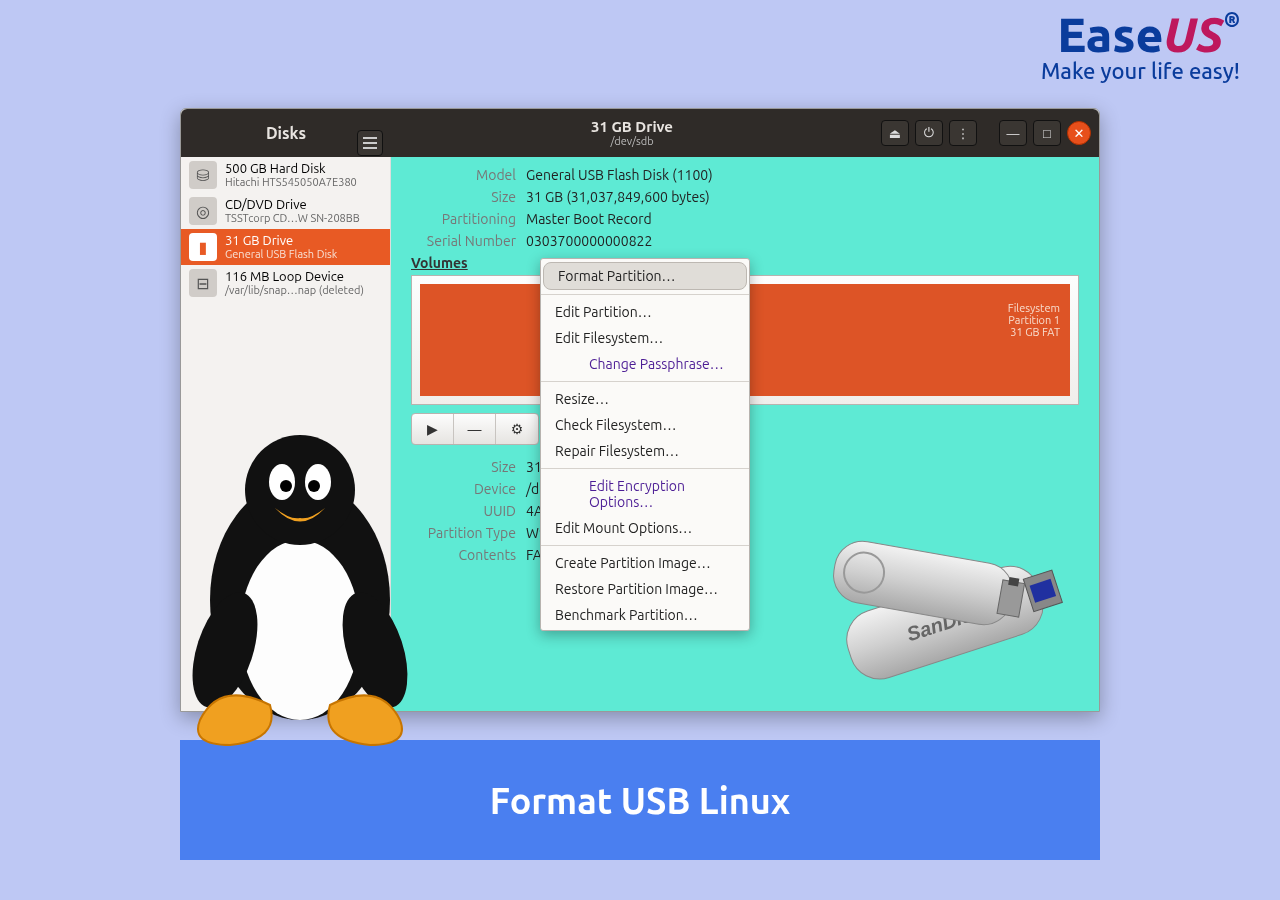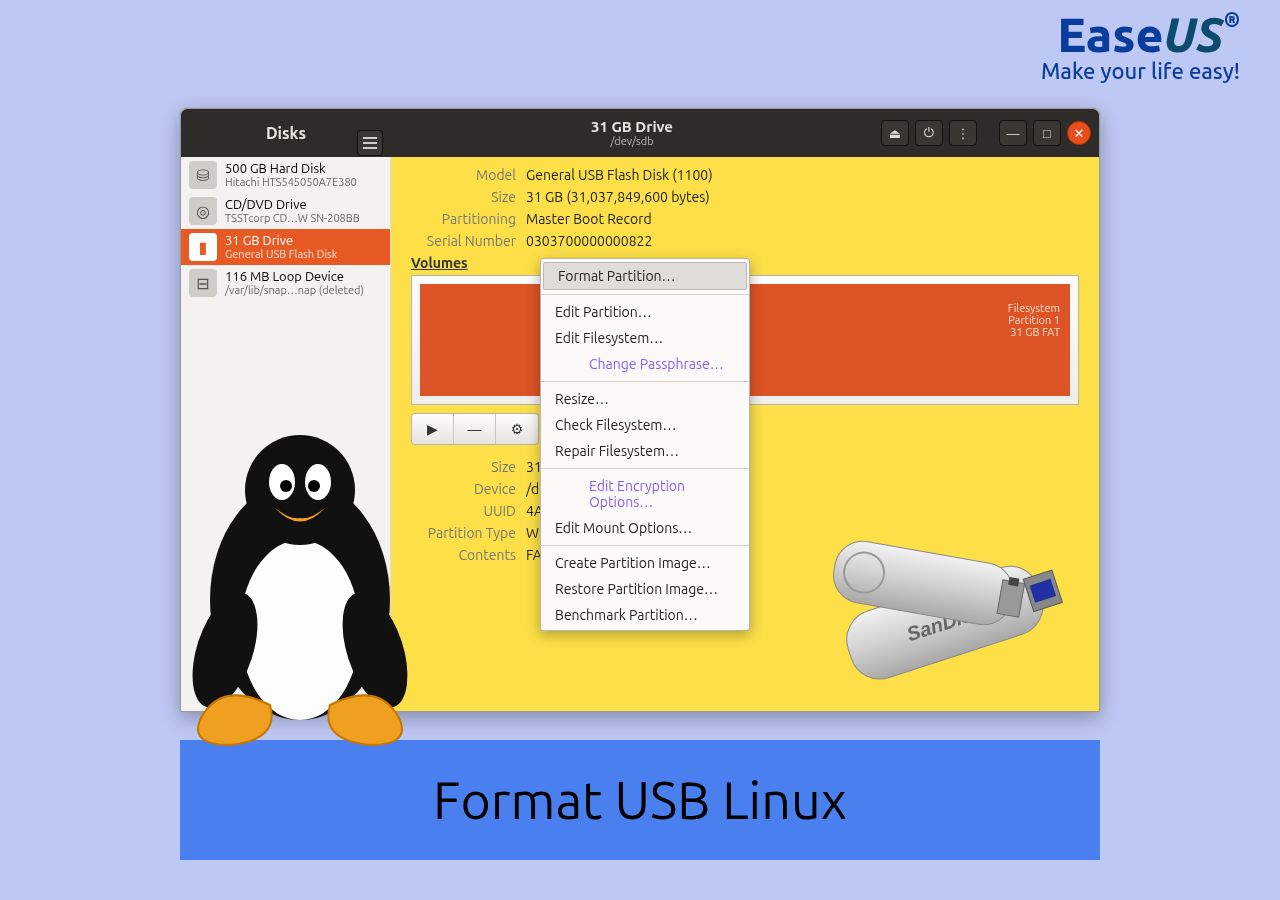--- a/index.html
+++ b/index.html
@@ -10,30 +10,30 @@
     position: relative;
     overflow: hidden;
   }
   
   .logo-wrap {
     position: absolute; top: 10px; right: 40px;
     text-align: right; color: #0a3c9c;
   }
   .logo-top { font-size: 48px; font-weight: 800; line-height: 1; }
   .logo-top .ease { color: #0a3c9c; }
-  .logo-top .us { color: #0c4a6e; font-style: italic; }
+  .logo-top .us { color: #be185d; font-style: italic; }
   .logo-top .rmark { color:#0a3c9c; font-size:20px; vertical-align: top; }
   .logo-sub { font-size: 22px; font-weight: 500; color: #0a3c9c; }
   
   .banner {
     position:absolute; left:180px; top:740px;
     width:920px; height:120px; background:#4a7ff0;
     display:flex; align-items:center; justify-content:center;
   }
-  .banner-text { color:#000000; font-size:52px; font-weight:400; }
+  .banner-text { color:#ffffff; font-size:36px; font-weight:700; }
   
   .window {
     position:absolute; left:180px; top:108px;
     width:920px; height:604px; background:#f9f9f9;
     border:1px solid #999; border-radius:6px 6px 0 0;
     box-shadow:0 6px 20px rgba(0,0,0,.3);
     overflow:visible;
     display:flex; flex-direction:column;
   }
   .titlebar {
@@ -71,21 +71,21 @@
     width:28px; height:28px; border-radius:4px; background:#d0ccc8;
     display:flex; align-items:center; justify-content:center; font-size:16px; color:#555;
     flex-shrink:0;
   }
   .dev.selected .icon{ background:#fff; color:#e85a24;}
   .dev .lines{ line-height:1.15;}
   .dev .lines .name{ font-weight:400;}
   .dev .lines .sub{ font-size:11px; color:#666;}
   .dev.selected .lines .sub{ color:#f8e0d4;}
   
-  .main { flex:1; background:#fde047; padding:10px 20px; font-size:14px; color:#333; position:relative;}
+  .main { flex:1; background:#5eead4; padding:10px 20px; font-size:14px; color:#333; position:relative;}
   .kv { display:flex; margin-bottom:6px;}
   .kv .k { width:105px; text-align:right; color:#777; margin-right:10px;}
   .kv .v { color:#222;}
   .sec-label { font-weight:700; text-decoration:underline; margin:6px 0 4px 0;}
   .volbox {
     margin-top:2px; height:130px; border:1px solid #b7b3af;
     background:linear-gradient(#fdfdfd,#f0eeeb); position:relative;
   }
   .volbox .inner{
     position:absolute; inset:8px; background:#dd5426;
@@ -105,22 +105,22 @@
   .kvgroup2{ margin-top:14px;}
   
   .ctxmenu{
     position:absolute; left:540px; top:258px; width:210px;
     background:#fbfaf8; border:1px solid #b7b3af; border-radius:3px;
     box-shadow:0 4px 14px rgba(0,0,0,.3); font-size:14px; padding:2px 0;
   }
   .ctxmenu .item{
     padding:5px 14px; color:#222;
   }
-  .ctxmenu .item.hl{ background:#e0ddd8; border:1px solid #bdb8b2; margin:1px 2px; border-radius:2px;}
-  .ctxmenu .item.disabled{ color:#8b5cf6;padding-left:48px;}
+  .ctxmenu .item.hl{ background:#e0ddd8; border:1px solid #bdb8b2; margin:1px 2px; border-radius:8px;}
+  .ctxmenu .item.disabled{ color:#4c1d95;padding-left:48px;}
   .ctxmenu .sep{ height:1px; background:#d6d2cd; margin:4px 0;}
   
   .tux {
     position:absolute; left:160px; top:420px; width:280px; height:330px;
   }
   .tux svg{ width:100%; height:100%;}
   
   .usb {
     position:absolute; left:790px; top:530px; width:300px; height:220px;
   }

